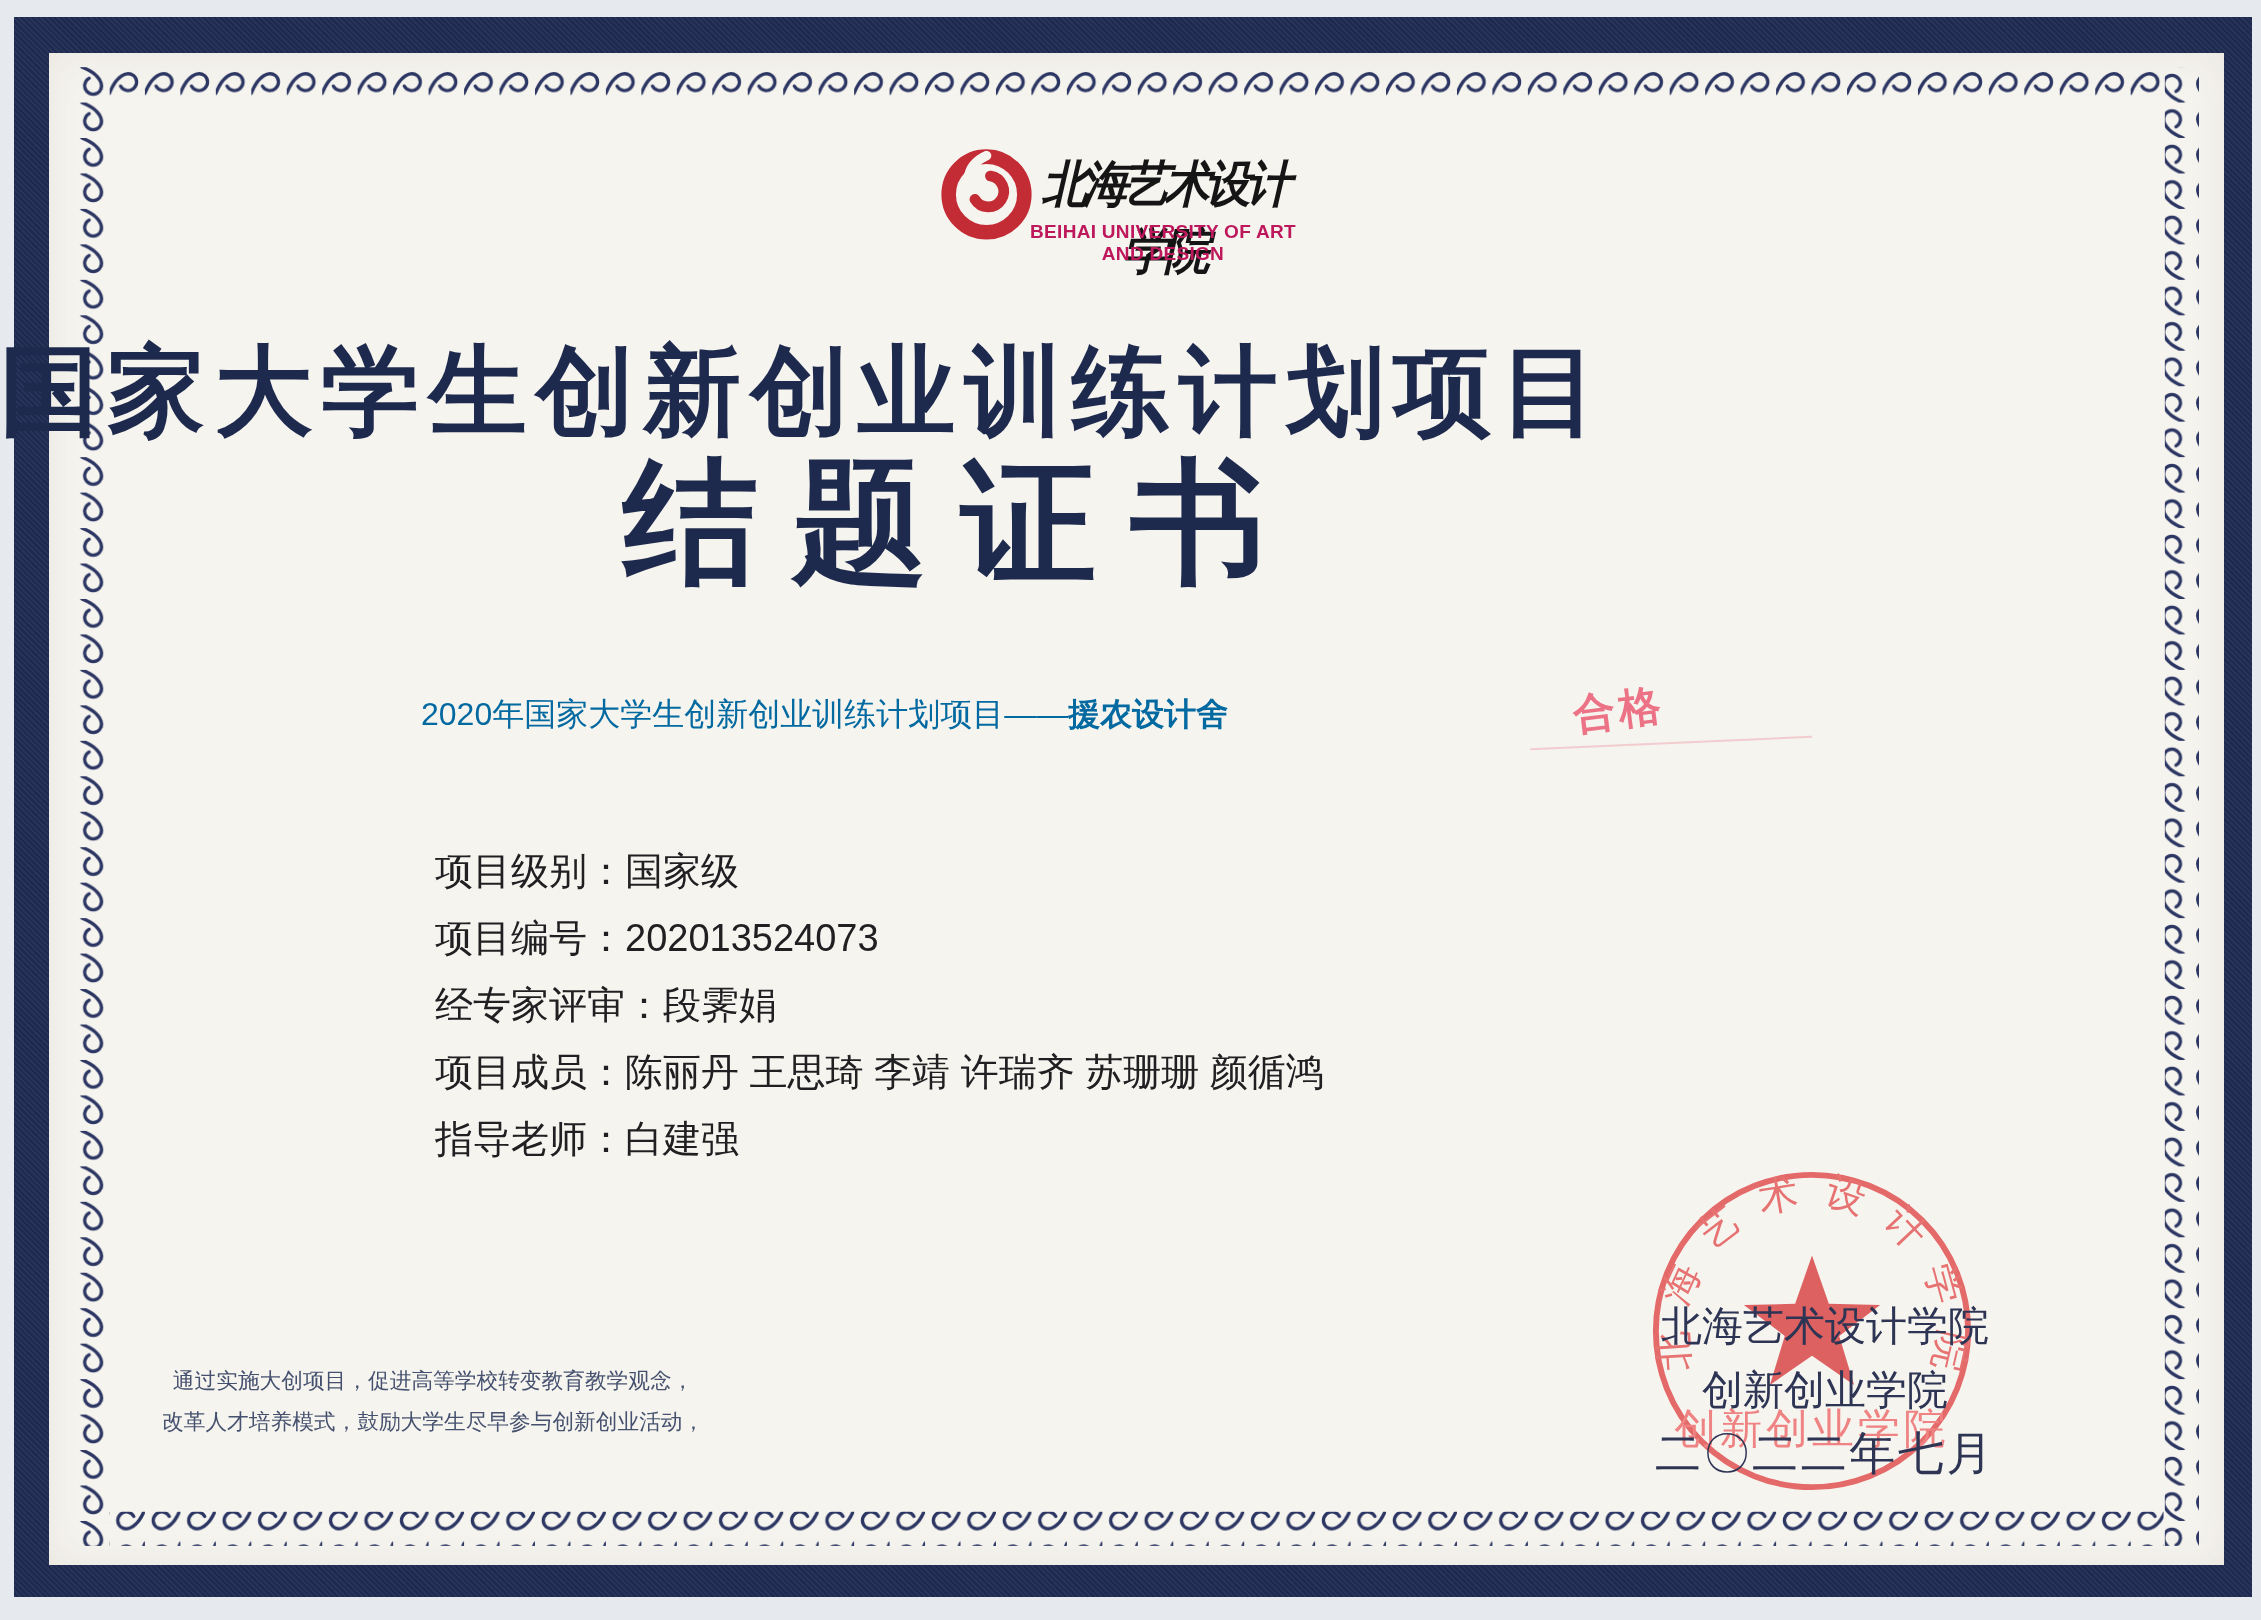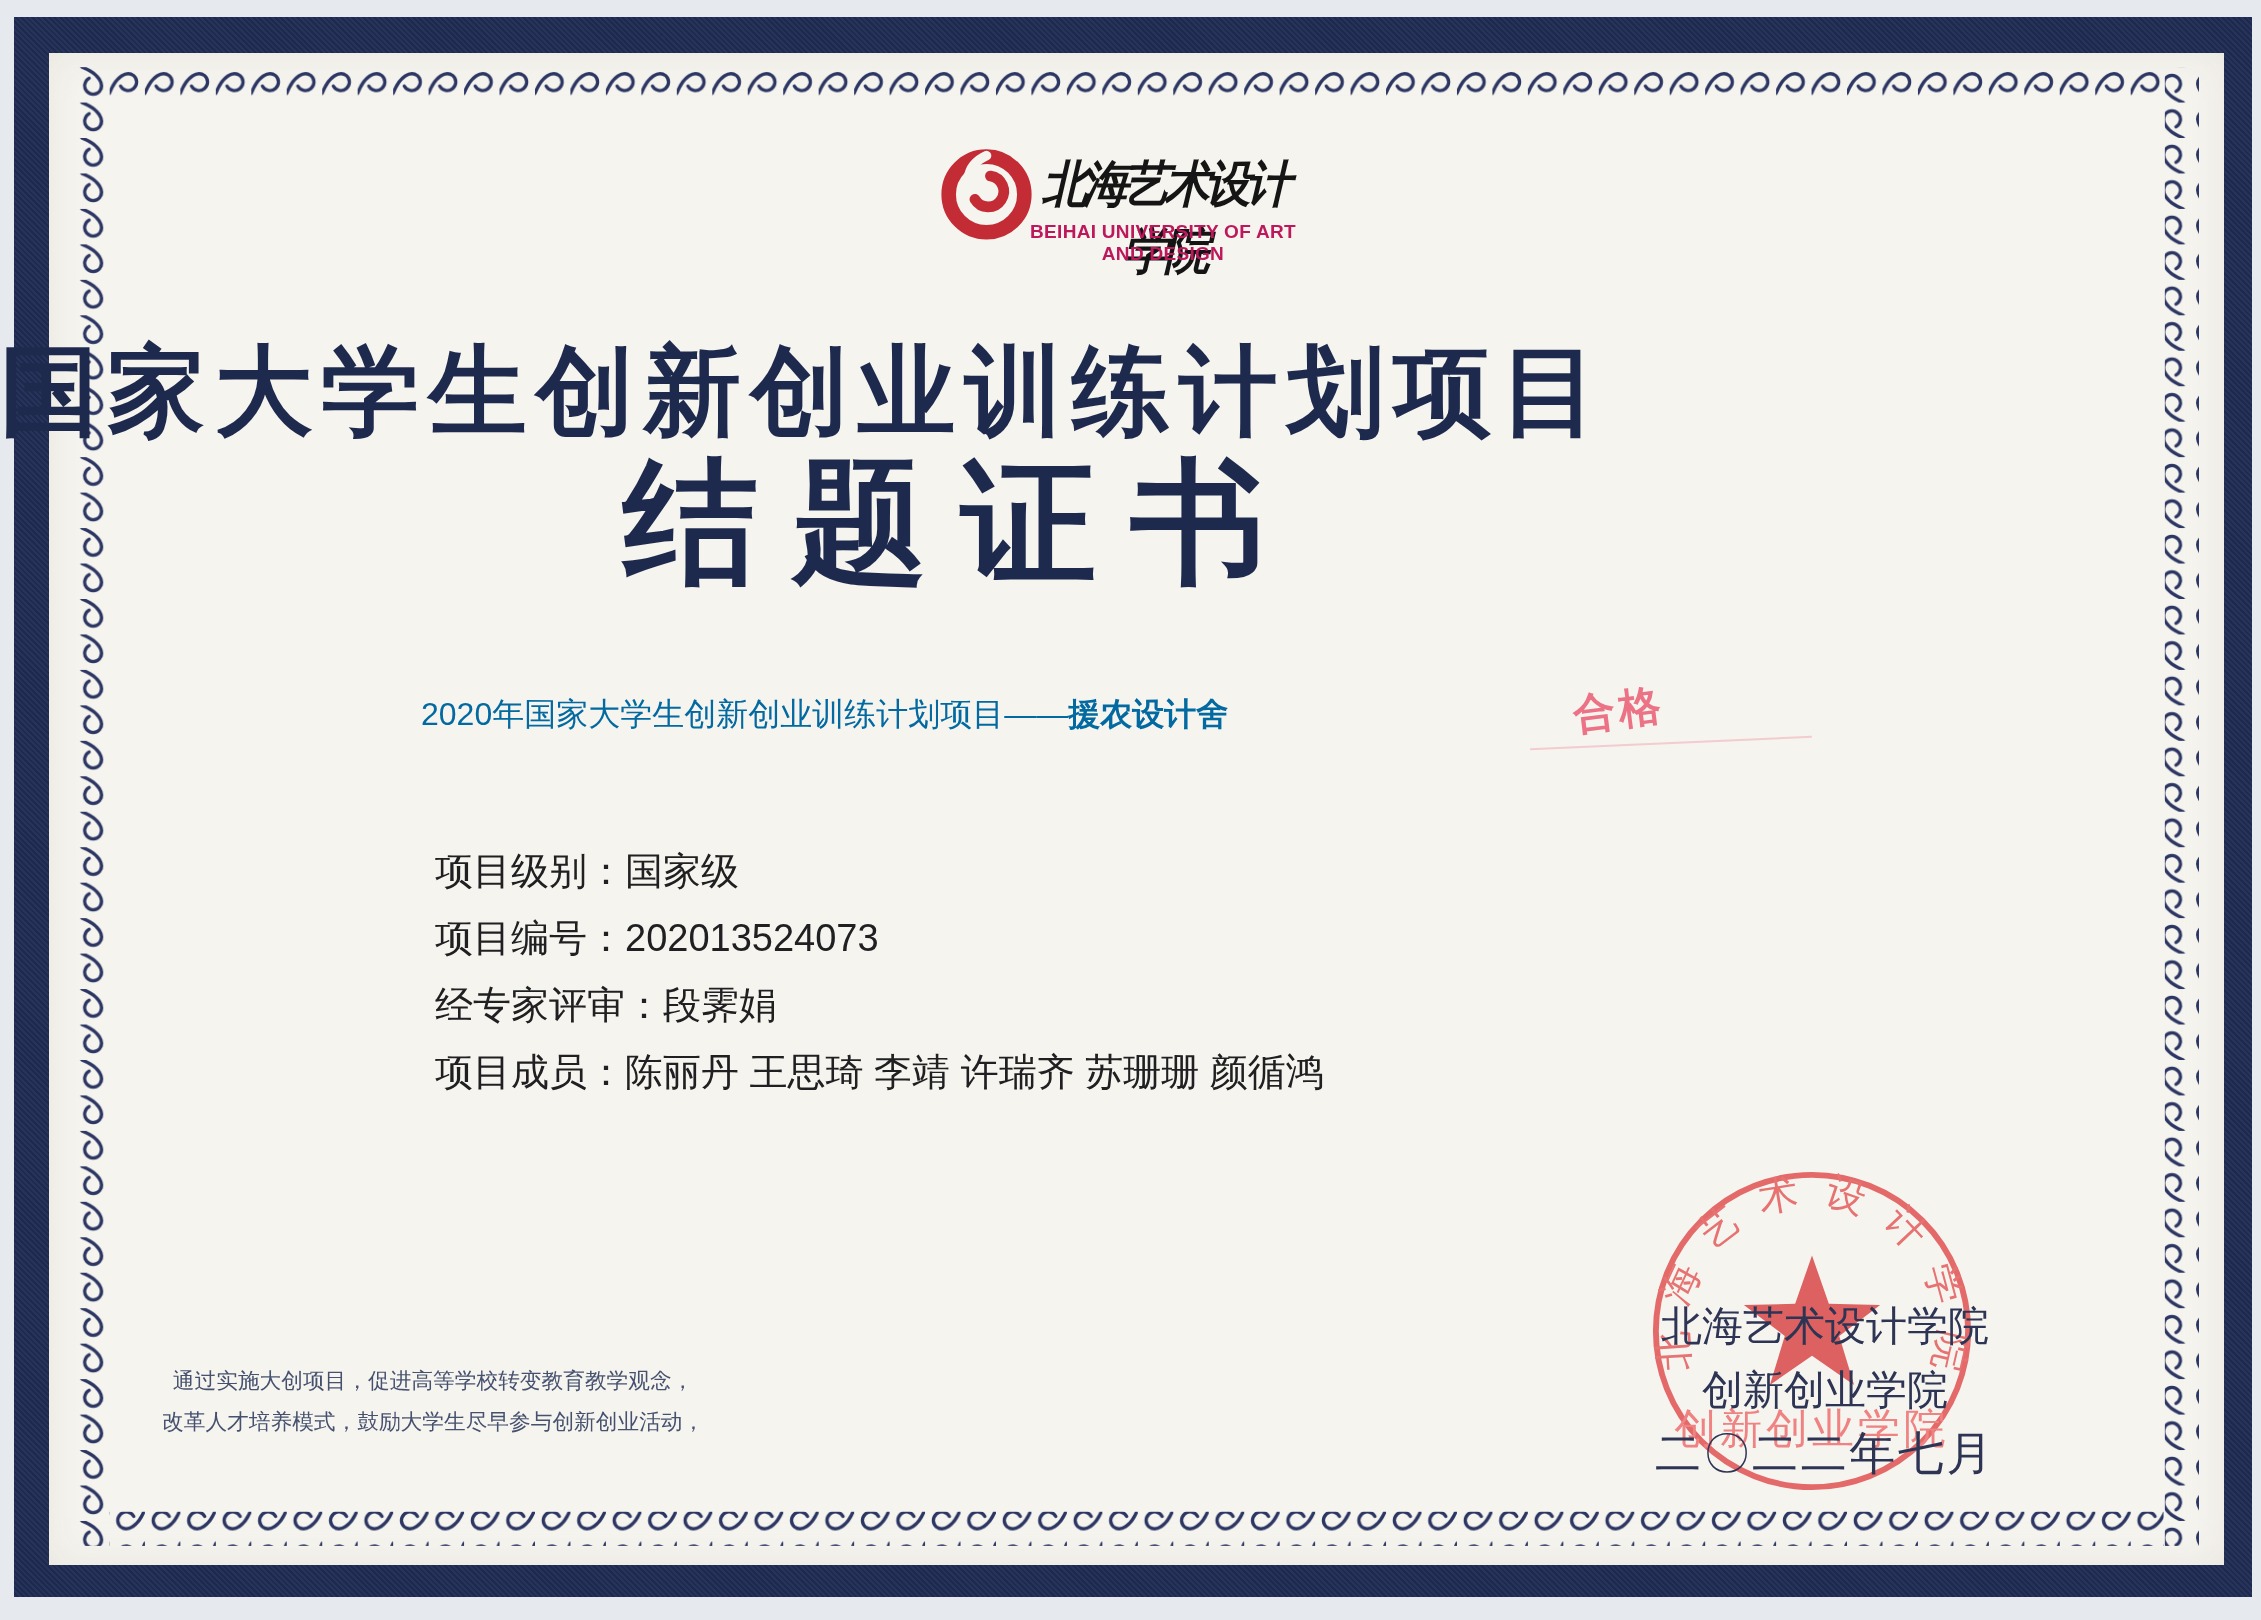--- a/index.html
+++ b/index.html
@@ -91,20 +91,21 @@
   <div class="subtitle">结题证书</div>
 
   <div class="intro1"><span>2020年国家大学生创新创业训练计划项目——</span><b>援农设计舍</b></div>
   <div class="grade">合格</div>
   <div class="grade-line"></div>
 
   <div class="field f0"><span>项目级别：</span><span>国家级</span></div>
   <div class="field f1"><span>项目编号：</span><span>202013524073</span></div>
   <div class="field f2"><span>经专家评审：</span><span>段霁娟</span></div>
   <div class="field f3"><span>项目成员：</span><span>陈丽丹 王思琦 李靖 许瑞齐 苏珊珊 颜循鸿</span></div>
+  <div class="field f4"><span>指导老师：</span><span>白建强</span></div>
 
   <div class="note">
     <div>通过实施大创项目，促进高等学校转变教育教学观念，</div>
     <div>改革人才培养模式，鼓励大学生尽早参与创新创业活动，</div>
   </div>
 
   <svg class="seal" width="328" height="328" viewBox="0 0 500 500">
     <g opacity="0.85">
       <circle cx="250" cy="250" r="238" fill="none" stroke="#e05252" stroke-width="9"></circle>
       <defs>

